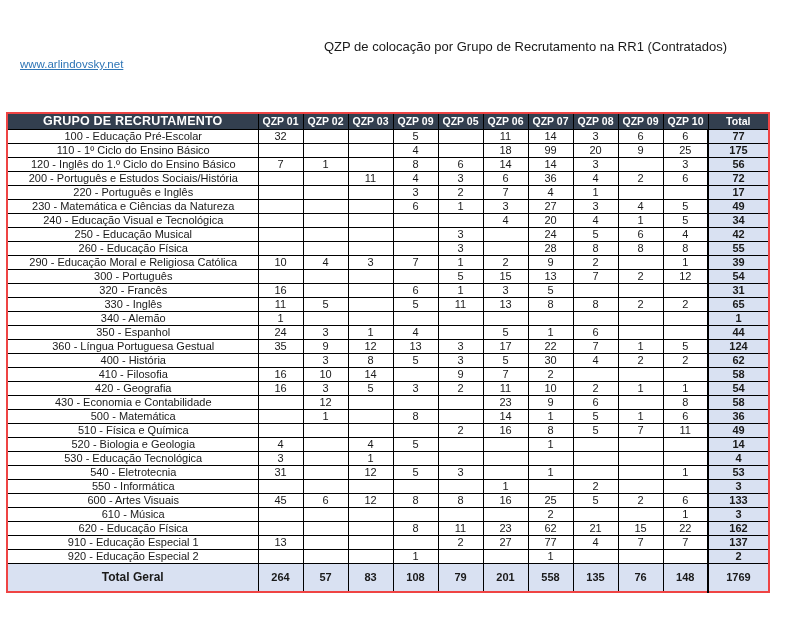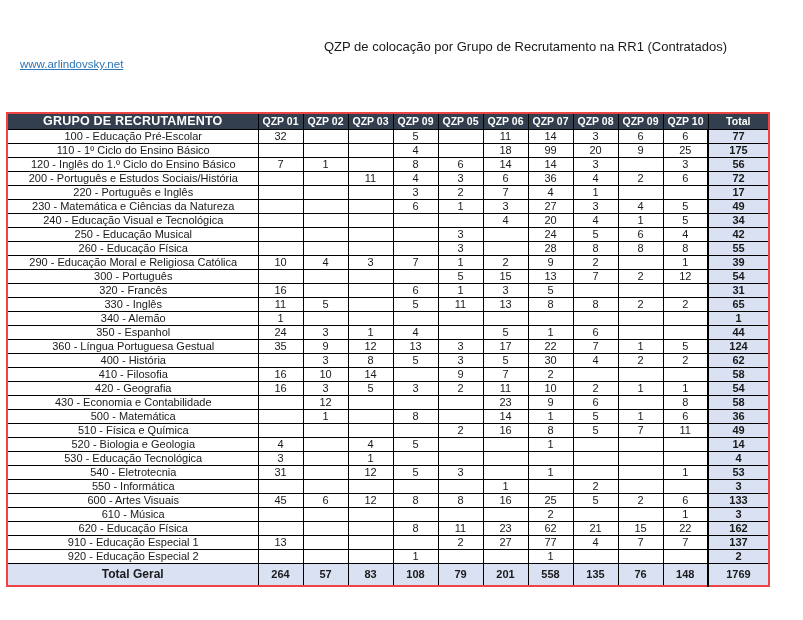--- a/index.html
+++ b/index.html
@@ -59,21 +59,21 @@
     padding-left: 3px;
   }
   table.qzp td.total-col {
     background: #D9E1F2;
     font-weight: bold;
     border-left: 2px solid #000;
   }
   table.qzp tfoot td {
     background: #D9E1F2;
     font-weight: bold;
-    height: 23px;
+    height: 29px;
   }
   table.qzp tfoot td.name-col { text-align: center; font-size: 12px; }
 </style>
 </head>
 <body>
 
 <div class="page">
 
   <a class="site-link" href="#">www.arlindovsky.net</a>
 

